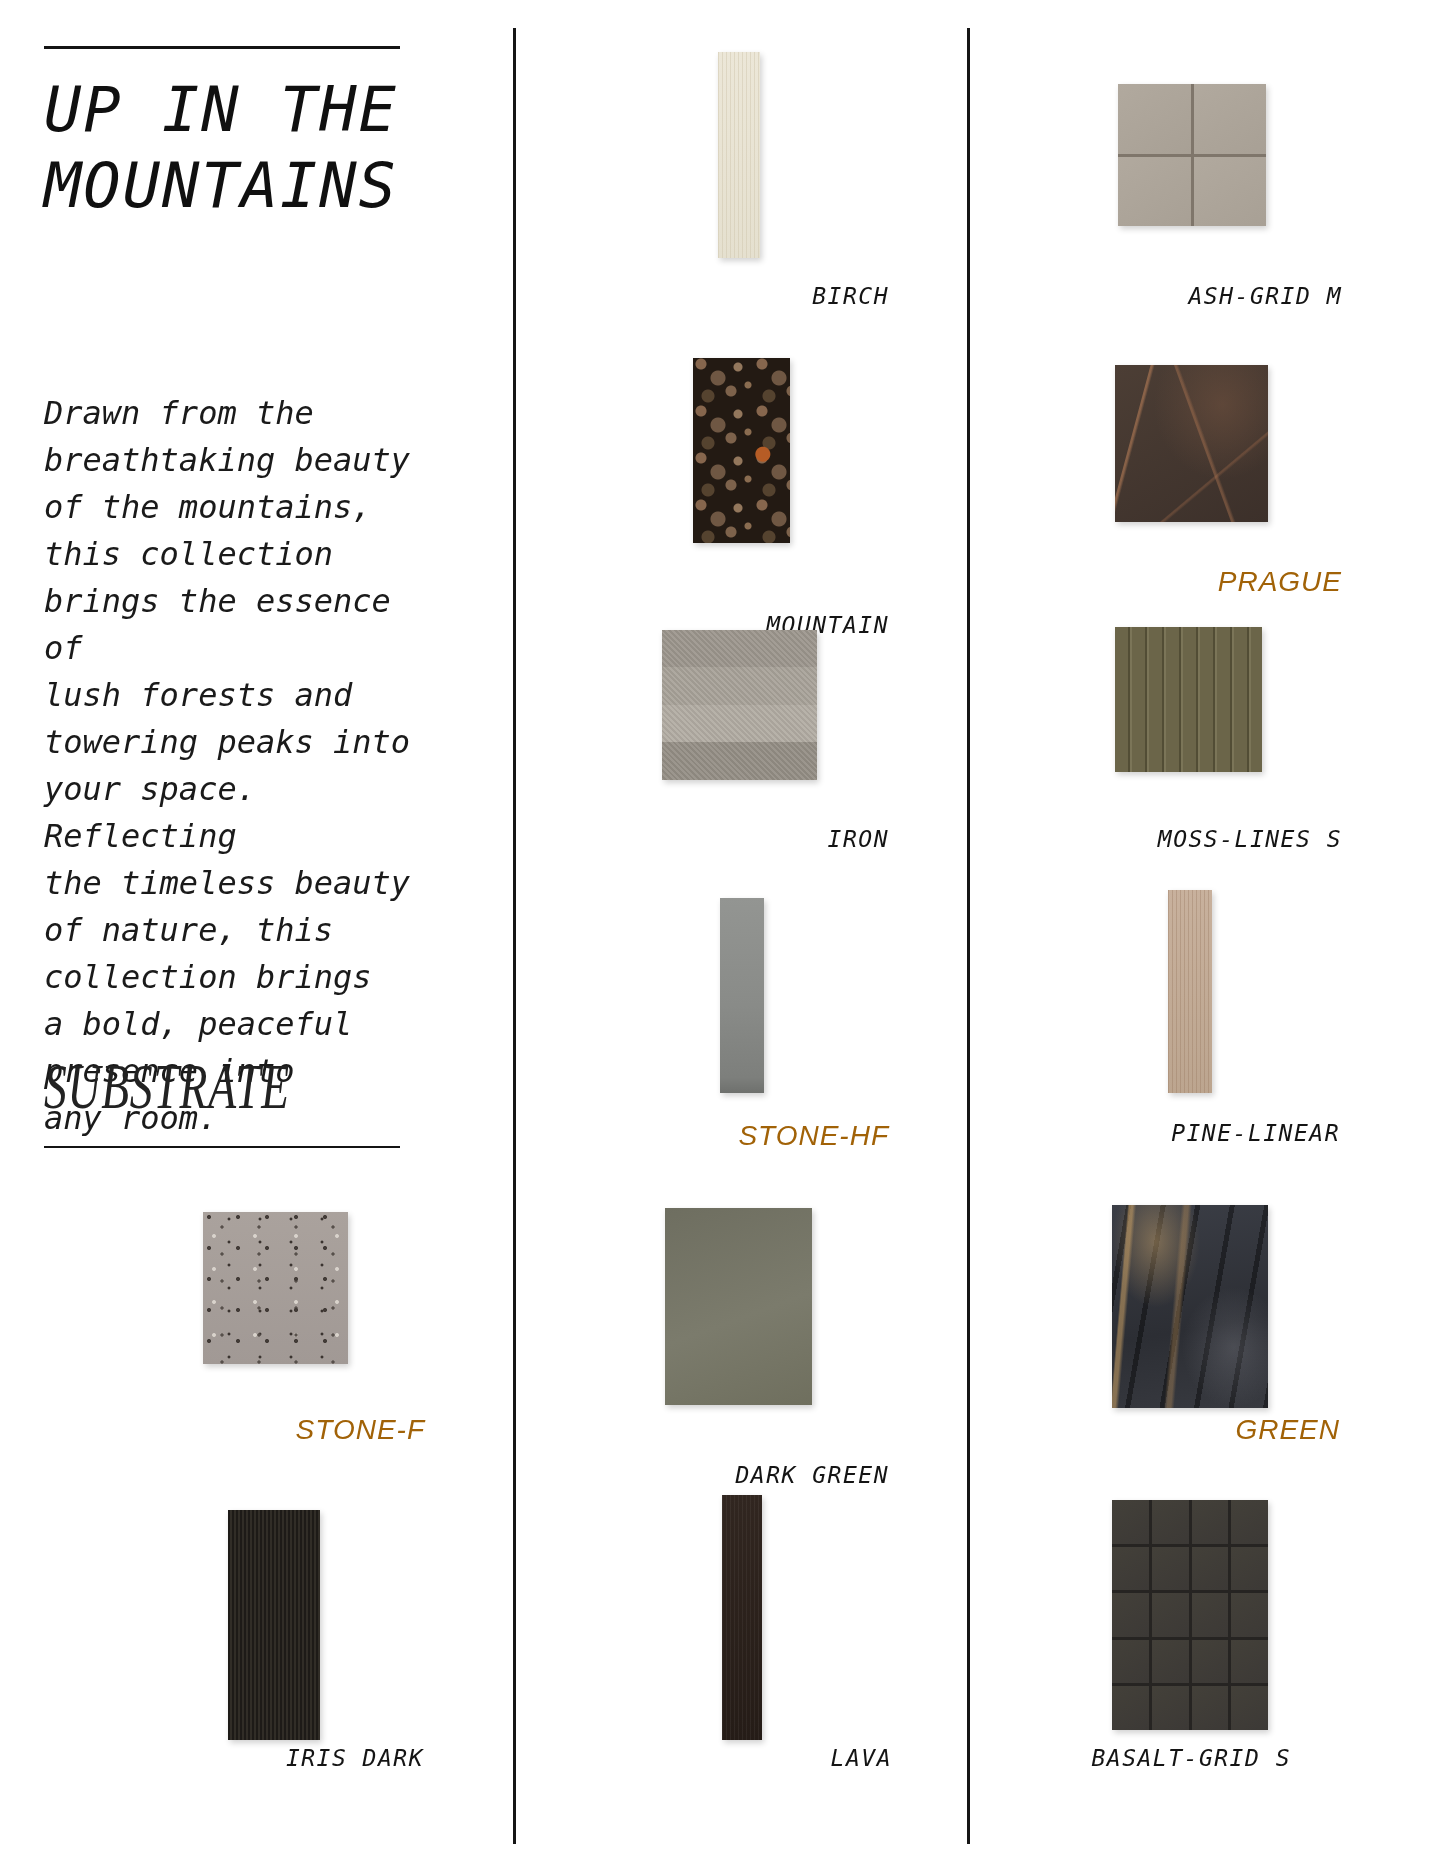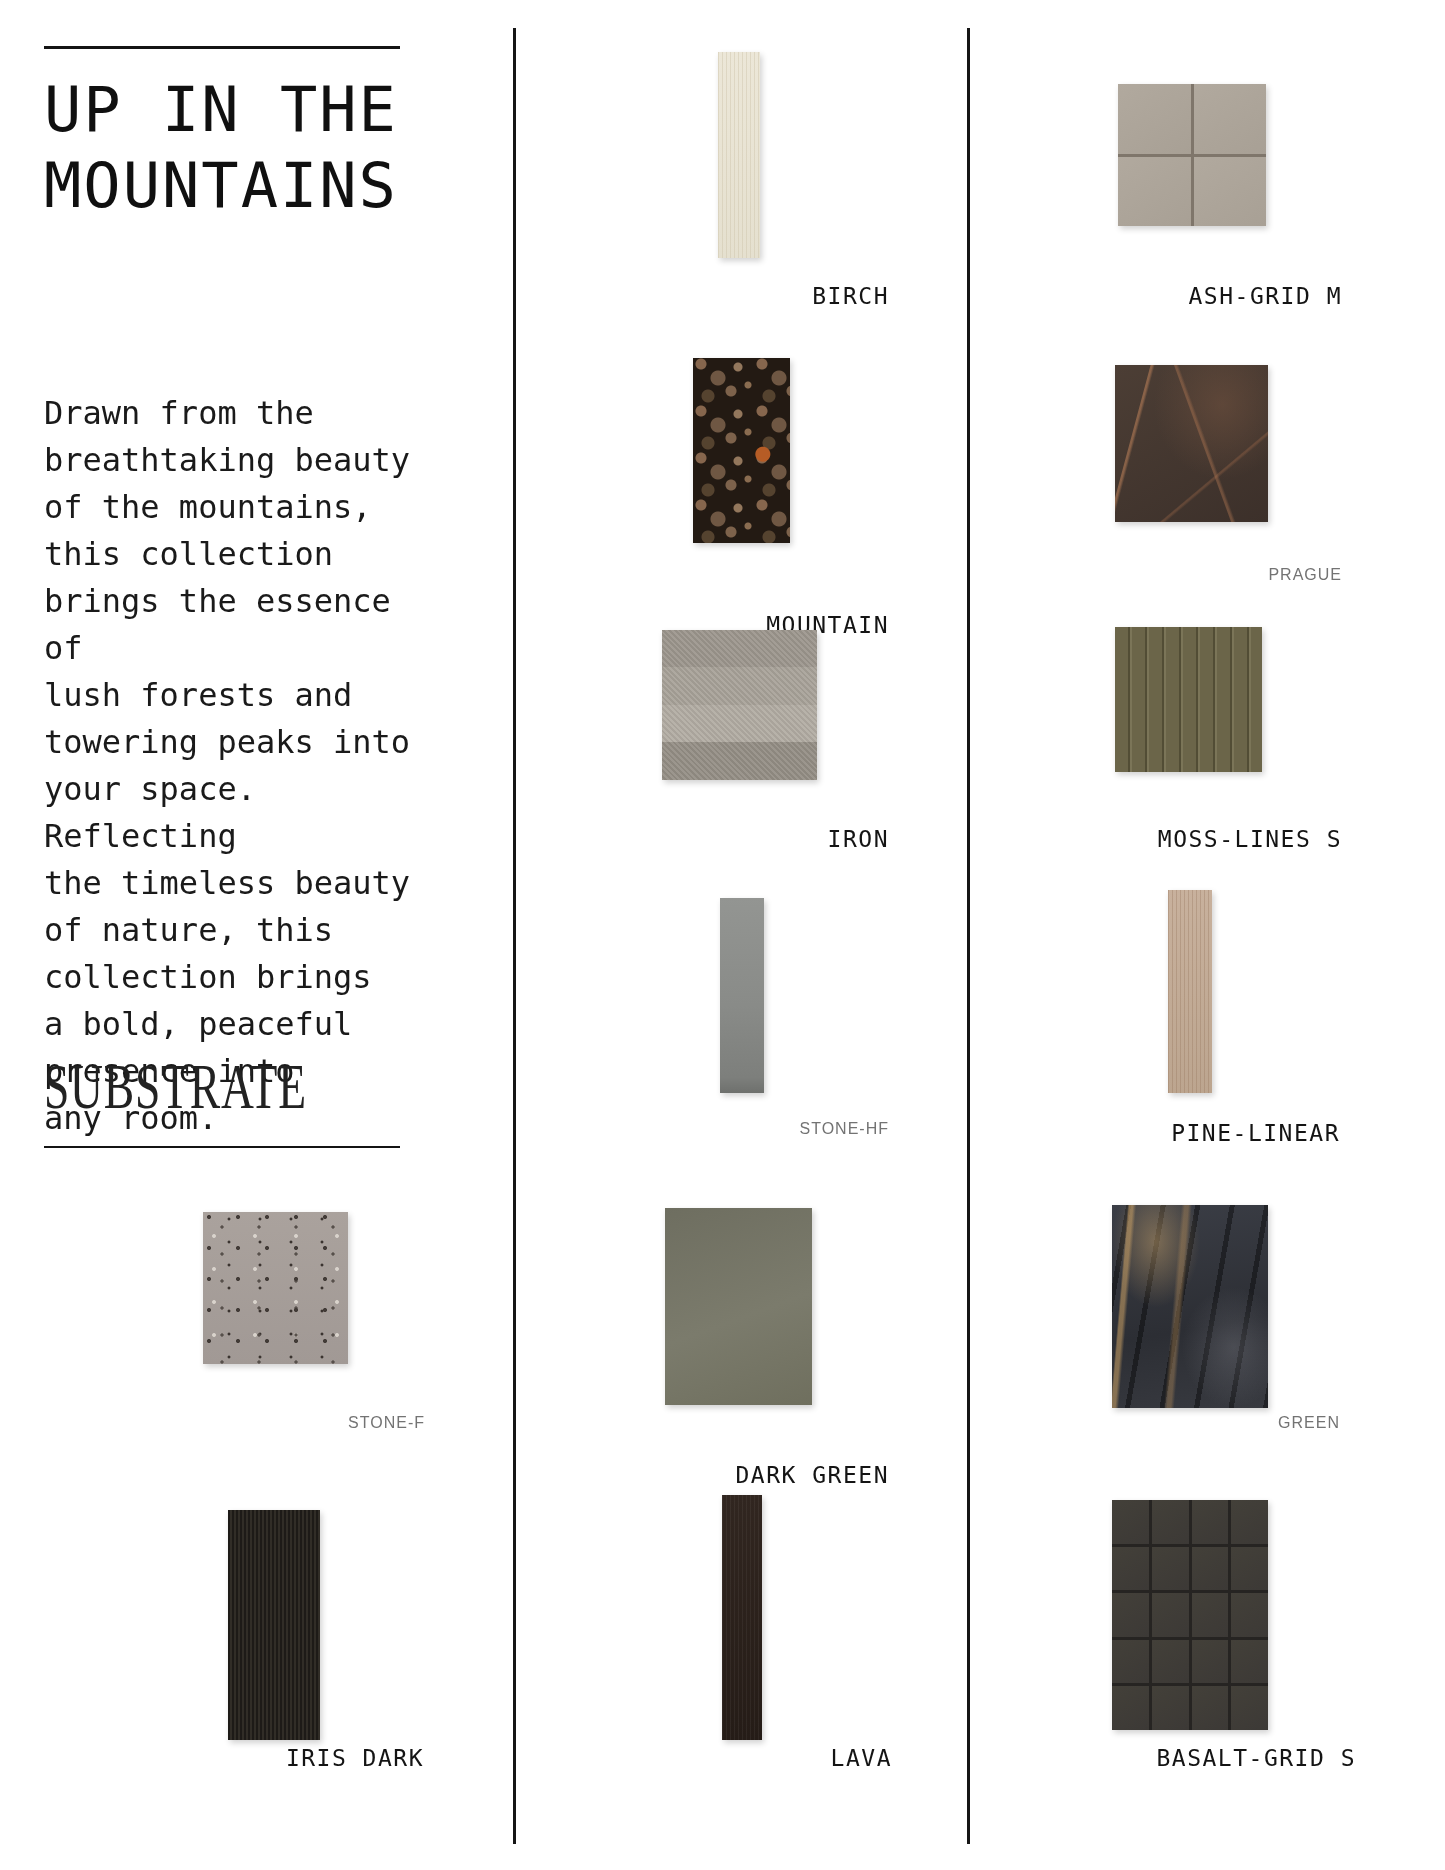--- a/index.html
+++ b/index.html
@@ -1,17 +1,17 @@
 <!DOCTYPE html>
 <html><head>
 <meta charset="utf-8">
 <style>
   html,body{margin:0;padding:0;background:#ffffff;}
   .page{position:relative;width:1445px;height:1870px;background:#ffffff;overflow:hidden;
-        font-family:"DejaVu Sans Mono", monospace;color:#141414;}
+        font-family:"DejaVu Sans Mono", monospace;color:#141414;font-style:italic;}
 
   
   .rule{position:absolute;background:#141414;}
   .rule-top{left:44px;top:46px;width:356px;height:3px;}
   .rule-bottom{left:44px;top:1146px;width:356px;height:2px;}
 
   .title{position:absolute;left:44px;top:72px;width:420px;
          font-size:62px;line-height:76px;letter-spacing:2px;font-weight:500;
          white-space:pre-line;color:#101010;}
 
@@ -23,21 +23,21 @@
          letter-spacing:1px;color:#222222;transform:scale(0.76,1.04);transform-origin:left top;}
 
   
   .divider{position:absolute;top:28px;width:3px;height:1816px;background:#161616;}
   .divider-left{left:513px;}
   .divider-right{left:967px;}
 
   
   .swatch-label{position:absolute;width:300px;text-align:right;
          font-size:23px;letter-spacing:1.5px;color:#141414;}
-  .swatch-label.sans{font-family:"Liberation Sans", sans-serif;font-size:16px;letter-spacing:1px;color:#737373;}
+  .swatch-label.sans{font-family:"Liberation Sans", sans-serif;font-size:28px;letter-spacing:1px;color:#a16207;}
 
   
   .swatch{position:absolute;box-shadow:2px 3px 6px rgba(0,0,0,.18);}
   .sw-stone-f   {left:203px;top:1212px;width:145px;height:152px;}
   .sw-iris-black{left:228px;top:1510px;width:92px; height:230px;}
   .sw-birch     {left:718px;top:52px;  width:42px; height:206px;}
   .sw-mountain  {left:693px;top:358px; width:97px; height:185px;}
   .sw-iron      {left:662px;top:630px; width:155px;height:150px;}
   .sw-stone-hf  {left:720px;top:898px; width:44px; height:195px;}
   .sw-dark-green{left:665px;top:1208px;width:147px;height:197px;}
@@ -124,21 +124,21 @@
   .lb-prague{left:1042px;top:566px;}
   .lb-iron  {left:589px; top:826px;}
   .lb-moss  {left:1042px;top:826px;}
   .lb-stone-hf{left:589px;top:1120px;}
   .lb-pine  {left:1040px;top:1120px;}
   .lb-dark-green{left:589px;top:1414px;margin-top:48px;}
   .lb-lisbon{left:1040px;top:1414px;}
   .lb-stone-f{left:125px;top:1414px;}
   .lb-iris  {left:124px;top:1745px;}
   .lb-lava  {left:592px;top:1745px;}
-  .lb-basalt{left:1056px;top:1745px;}
+  .lb-basalt{left:991px;top:1745px;}
 </style>
 </head>
 <body>
 
 <div class="page">
 
   <div class="rule rule-top"></div>
   <div class="title">UP IN THE
 MOUNTAINS</div>
   <div class="description">Drawn from the

